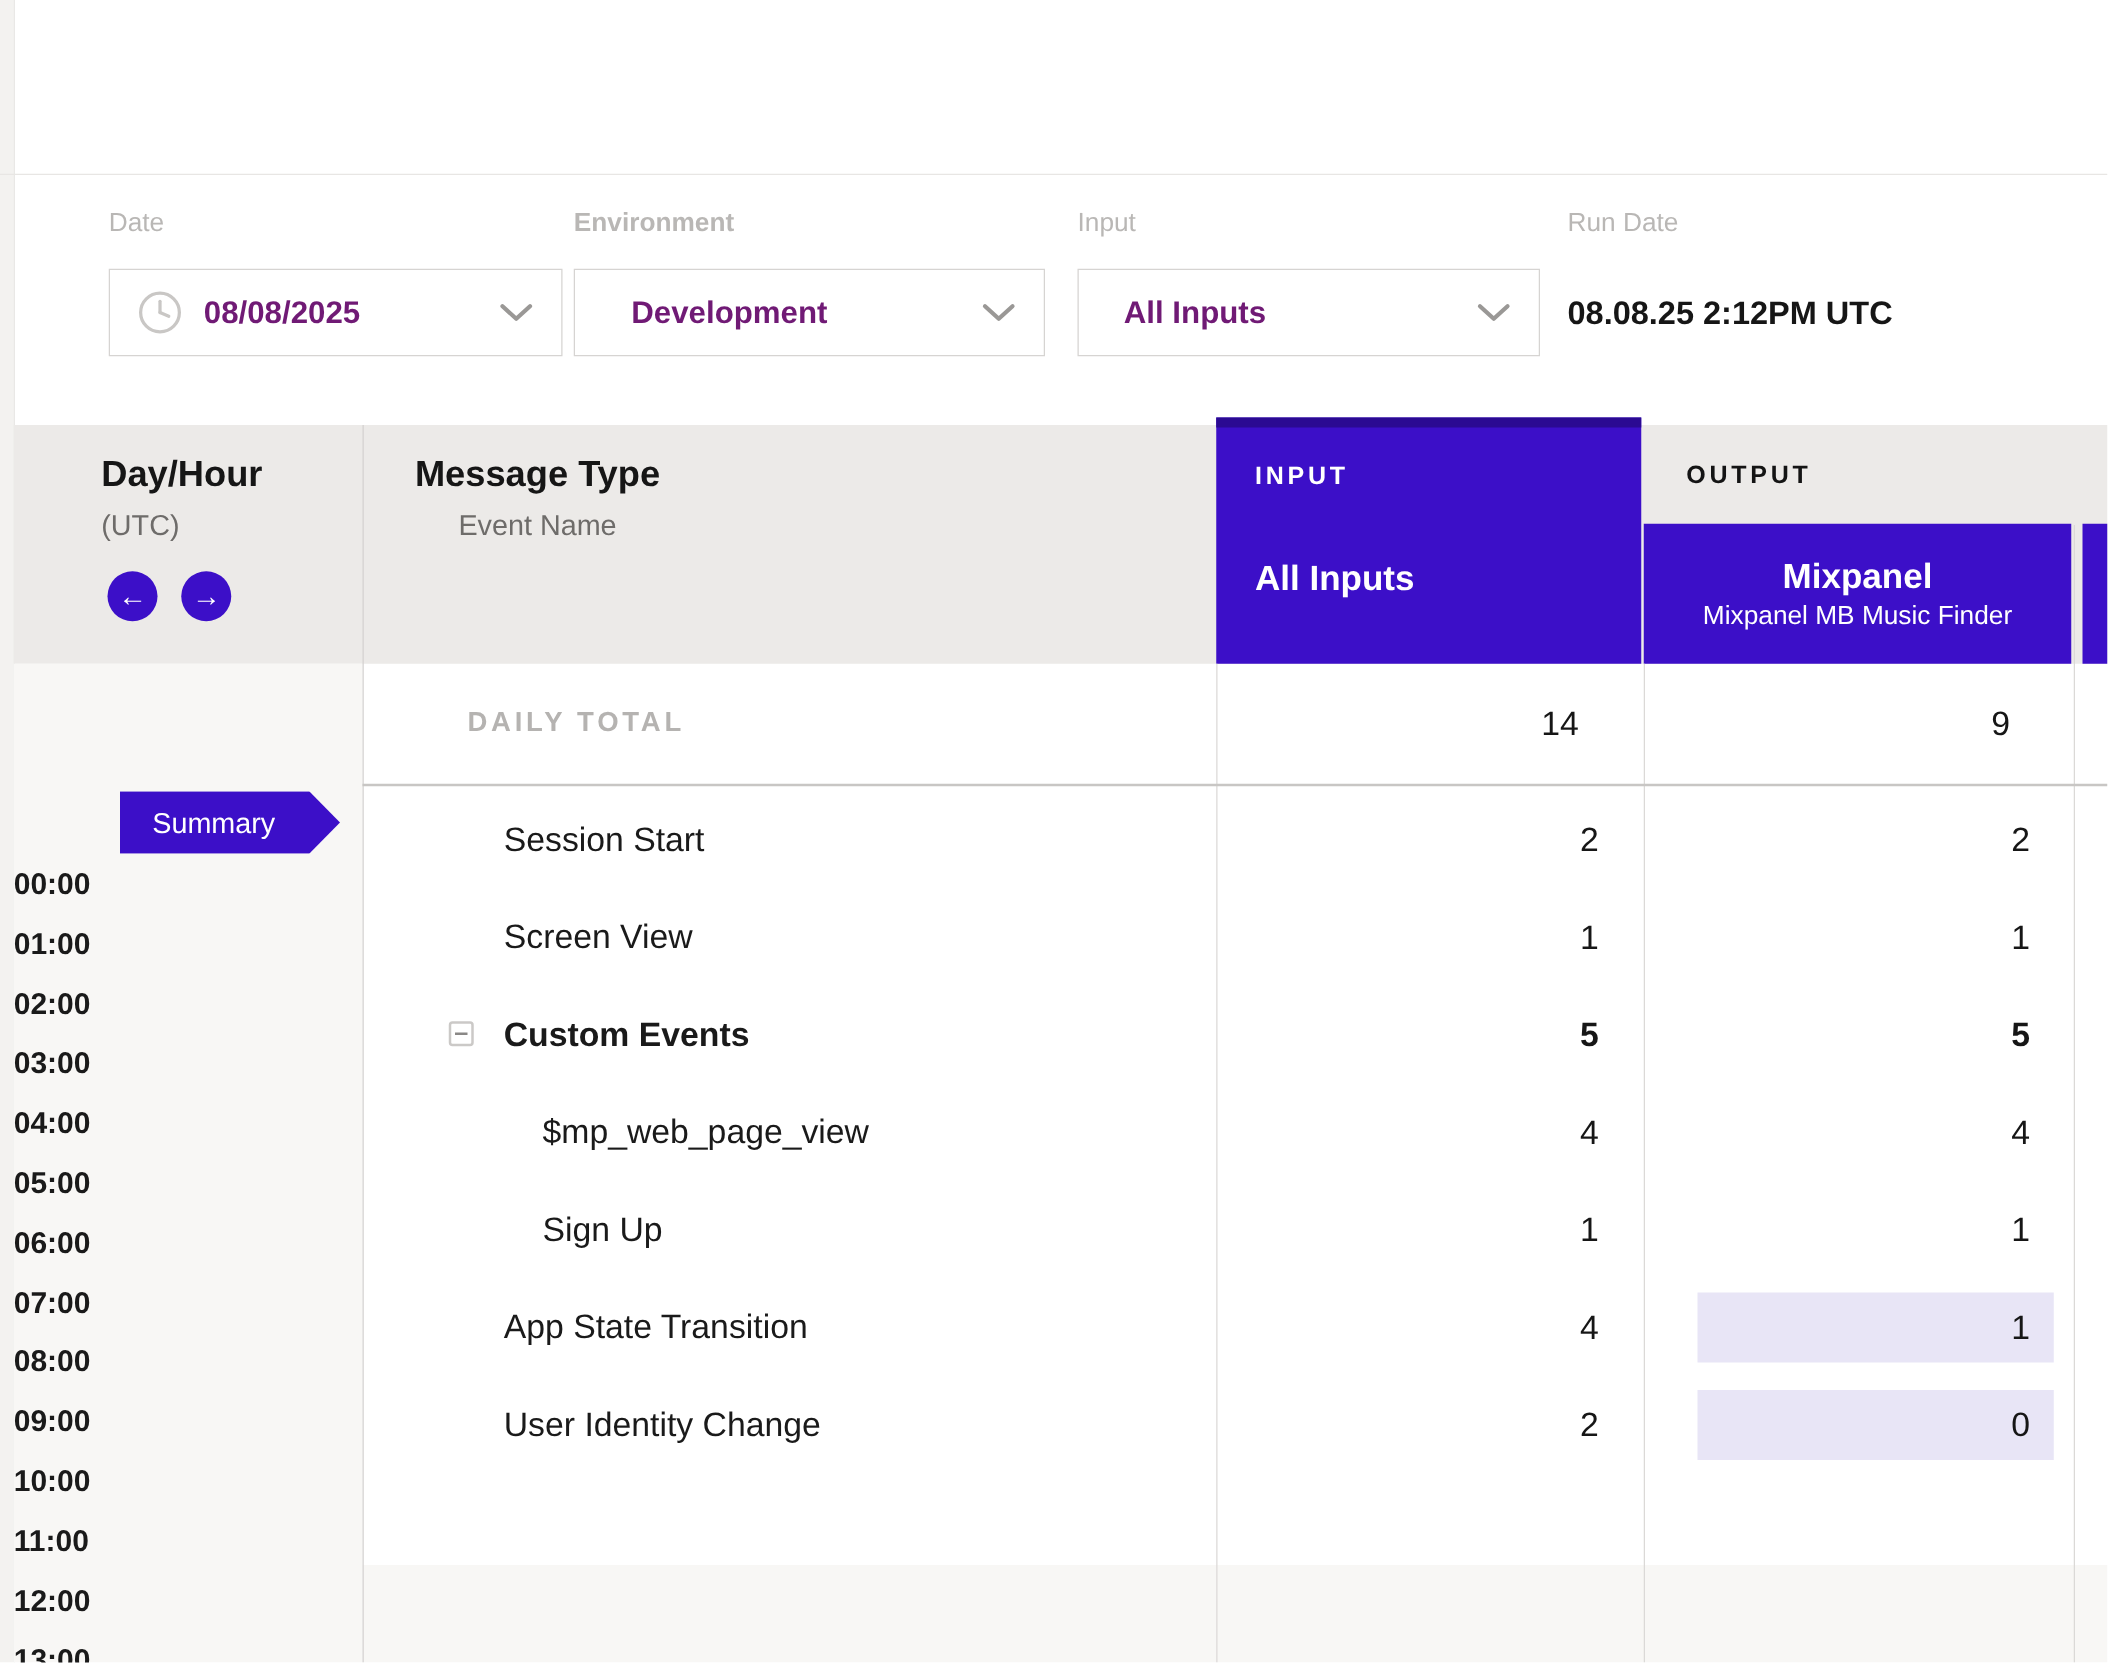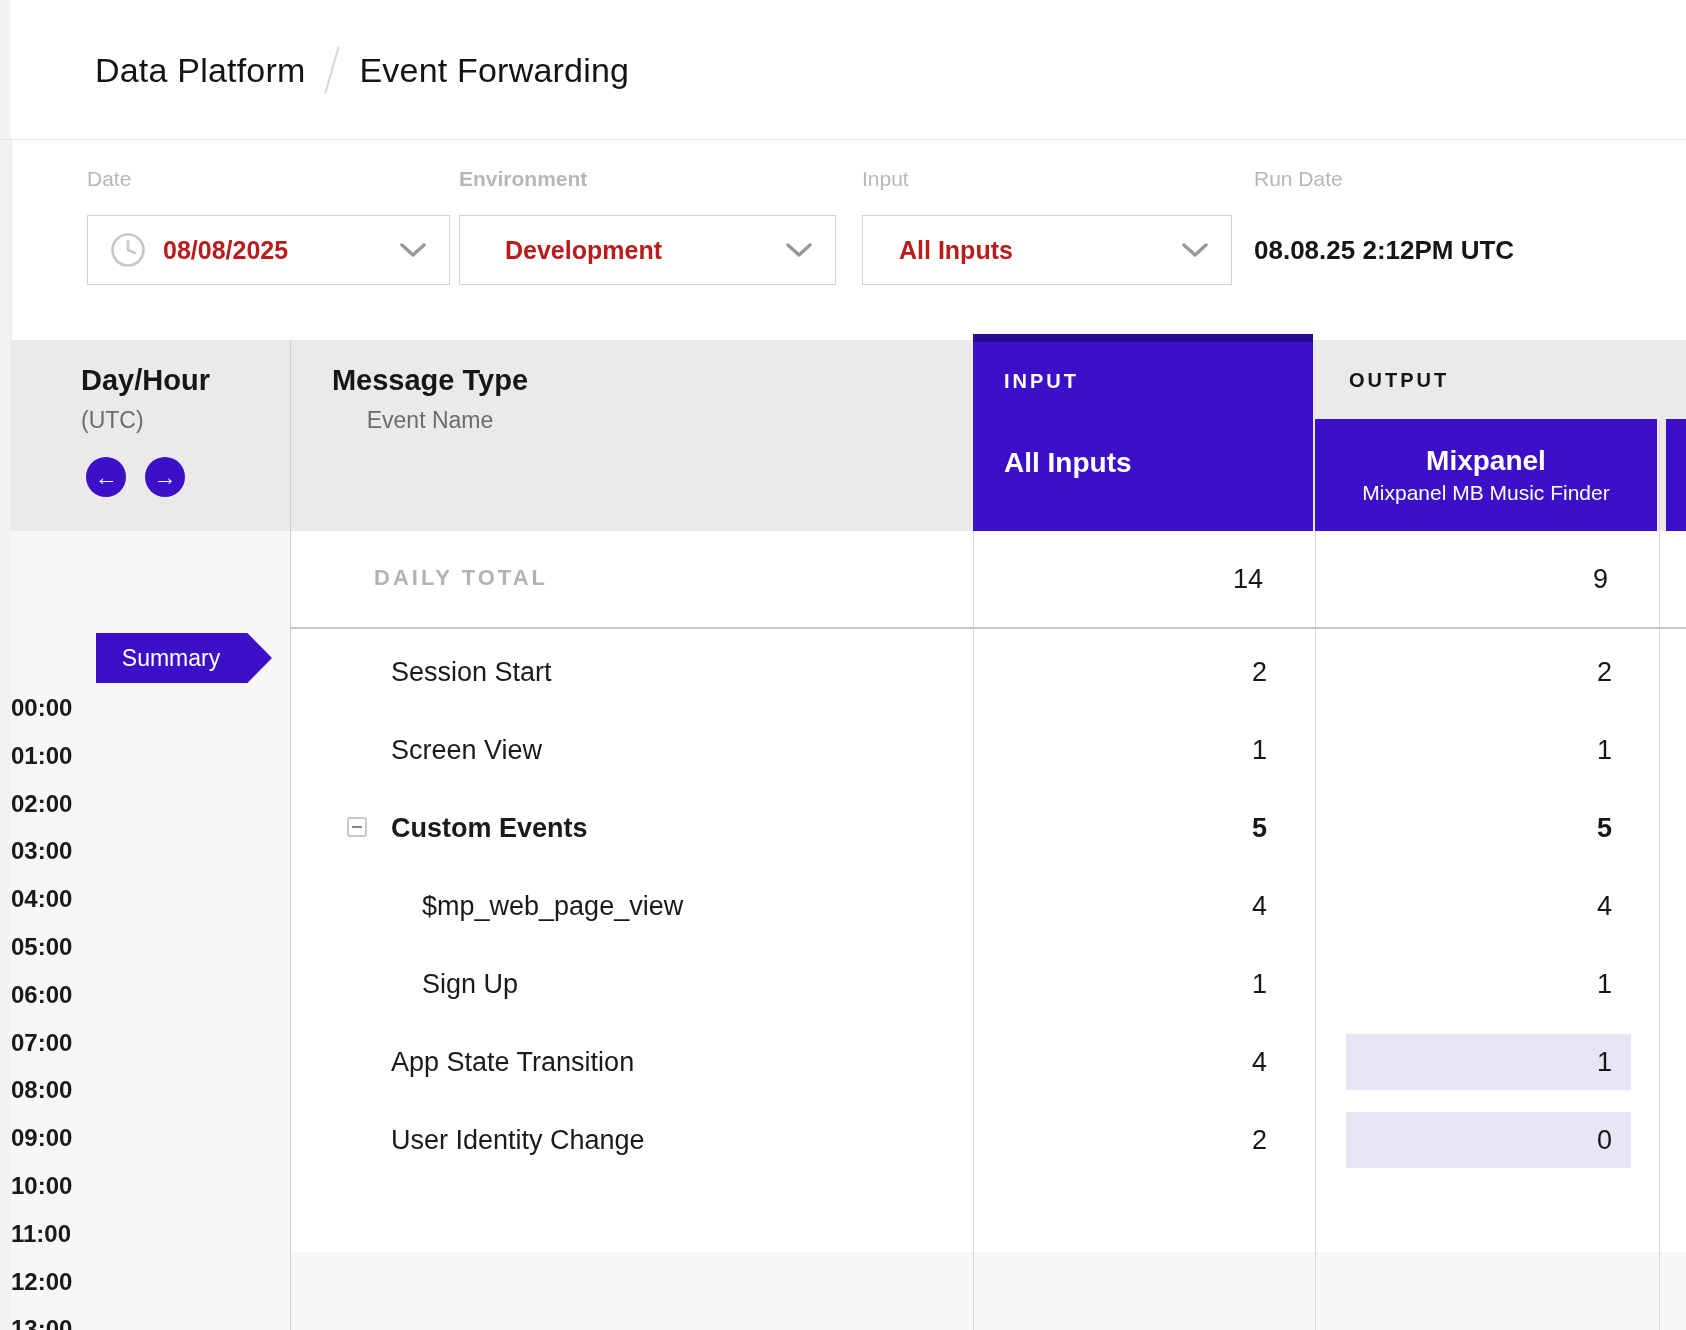--- a/index.html
+++ b/index.html
@@ -13,21 +13,21 @@
   
   #topbar{left:11px;top:0;width:1675px;height:140px;background:#fff;}
   #topbar-border{left:0;top:139px;width:1686px;height:1px;background:#E8E6E4;}
   #breadcrumb{left:84px;top:0;height:140px;display:flex;align-items:center;gap:26px;}
   .crumb{font-size:34px;color:#141414;letter-spacing:0.2px;}
   .crumb-sep{width:2px;height:48px;background:#D8D6D4;transform:rotate(16deg);}
 
   
   .flabel{font-size:21px;color:#B9B7B5;line-height:21px;}
   .fbox{height:70px;background:#fff;border:1px solid #D6D4D2;display:flex;align-items:center;box-sizing:border-box;}
-  .fval{font-size:25px;font-weight:bold;color:#b91c1c;}
+  .fval{font-size:25px;font-weight:bold;color:#701a75;}
   .chev{margin-left:auto;margin-right:22px;flex:0 0 auto;}
   #f-date-label{left:87px;top:168px;}
   #f-date{left:87px;top:215px;width:363px;}
   #f-date .clock{margin-left:22px;margin-right:17px;flex:0 0 auto;}
   #f-env-label{left:459px;top:168px;font-weight:bold;}
   #f-env{left:459px;top:215px;width:377px;padding-left:45px;}
   #f-input-label{left:862px;top:168px;}
   #f-input{left:862px;top:215px;width:370px;padding-left:36px;}
   #f-run-label{left:1254px;top:168px;}
   #f-run-value{left:1254px;top:215px;height:70px;display:flex;align-items:center;font-size:26px;font-weight:bold;}
@@ -68,42 +68,35 @@
   #vline-2{left:1315px;top:531px;height:799px;}
   #vline-3{left:1659px;top:420px;height:910px;}
   #daily-divider{left:290px;top:627px;width:1396px;height:2px;background:#C8C6C4;}
 
   #daily-row{left:290px;top:531px;width:1396px;height:96px;}
   #daily-label{position:absolute;left:84px;top:34px;font-size:22px;font-weight:bold;letter-spacing:3px;color:#B5B3B1;}
   .vin,.vout{position:absolute;top:0;height:100%;display:flex;align-items:center;justify-content:flex-end;font-size:27px;}
   .vin{left:0;width:973px;}
   .vout{left:0;width:1318px;}
   #rows{left:290px;top:0;width:1396px;height:1330px;}
-  .row{position:absolute;left:4px;width:1352px;height:78px;}
+  .row{position:absolute;left:16px;width:1352px;height:78px;}
   .rlabel{position:absolute;left:97px;top:50%;transform:translateY(-50%);font-size:27px;color:#1a1a1a;white-space:nowrap;}
   .rlabel.ind{left:128px;}
   .rlabel.b,.val-b{font-weight:bold;}
   .minusbox{position:absolute;left:53px;top:28px;width:20px;height:20px;border:2px solid #CBC9C7;border-radius:3px;background:#fff;box-sizing:border-box;}
   .minusbox::after{content:"";position:absolute;left:3px;top:7px;width:10px;height:2px;background:#8A8886;}
   .hlbox{position:absolute;left:1052px;top:11px;width:285px;height:56px;background:#E8E5F6;}
 </style>
 </head>
 <body>
 
 <div id="stage">
 
   <div id="gutter" class="abs"></div>
 
-  <div id="topbar" class="abs">
-    <div id="breadcrumb" class="abs">
-      <span class="crumb">Data Platform</span>
-      <span class="crumb-sep"></span>
-      <span class="crumb">Event Forwarding</span>
-    </div>
-  </div>
   <div id="topbar-border" class="abs"></div>
 
   <div id="f-date-label" class="abs flabel">Date</div>
   <div id="f-date" class="abs fbox">
     <svg class="clock" width="36" height="36" viewBox="0 0 36 36">
       <circle cx="18" cy="18" r="15.5" fill="none" stroke="#C9C7C5" stroke-width="2.6"></circle>
       <line x1="18" y1="18" x2="18" y2="9" stroke="#C9C7C5" stroke-width="2.6" stroke-linecap="round"></line>
       <line x1="18" y1="18" x2="25" y2="21" stroke="#C9C7C5" stroke-width="2.6" stroke-linecap="round"></line>
     </svg>
     <span class="fval">08/08/2025</span>

